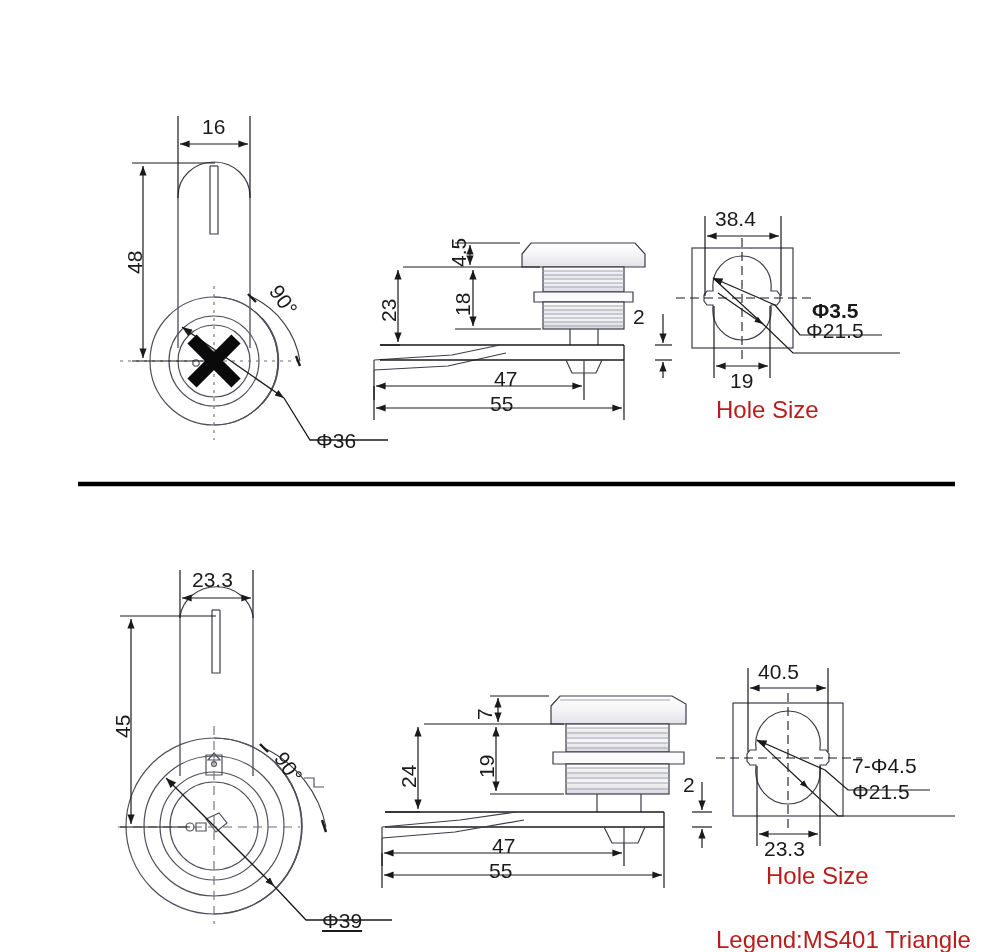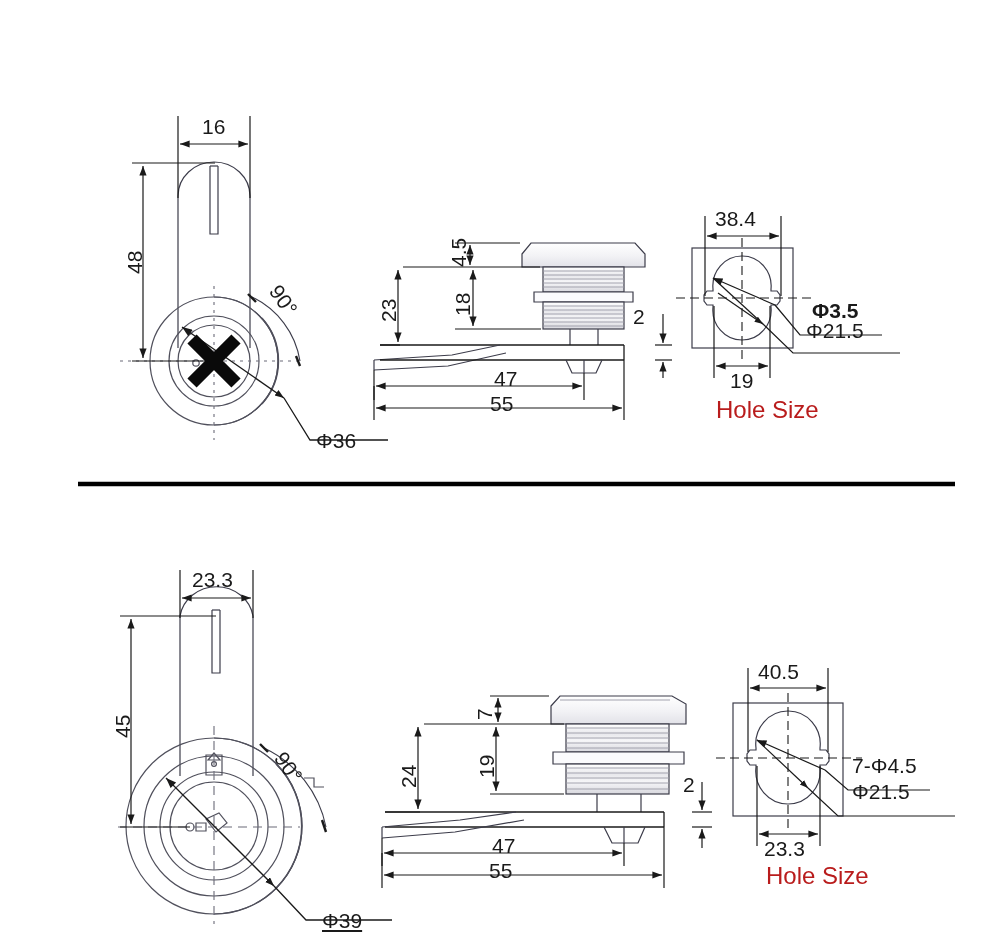--- a/index.html
+++ b/index.html
@@ -366,14 +366,15 @@
   <div class="lbl dim" style="left:683px; top:726px;">2</div>
   <div class="lbl dim" style="left:492px; top:787px;">47</div>
   <div class="lbl dim" style="left:489px; top:812px;">55</div>
 
   <div class="lbl dim" style="left:758px; top:613px;">40.5</div>
   <div class="lbl dim" style="left:764px; top:790px;">23.3</div>
   <div class="lbl dim" style="left:852px; top:707px;">7-Φ4.5</div>
   <div class="lbl dim" style="left:852px; top:733px;">Φ21.5</div>
 
   <div class="lbl cap" style="left:766px; top:816px;">Hole Size</div>
+  <div class="lbl cap" style="left:716px; top:880px;">Legend:MS401 Triangle</div>
 
 </div>
 
 </body></html>

